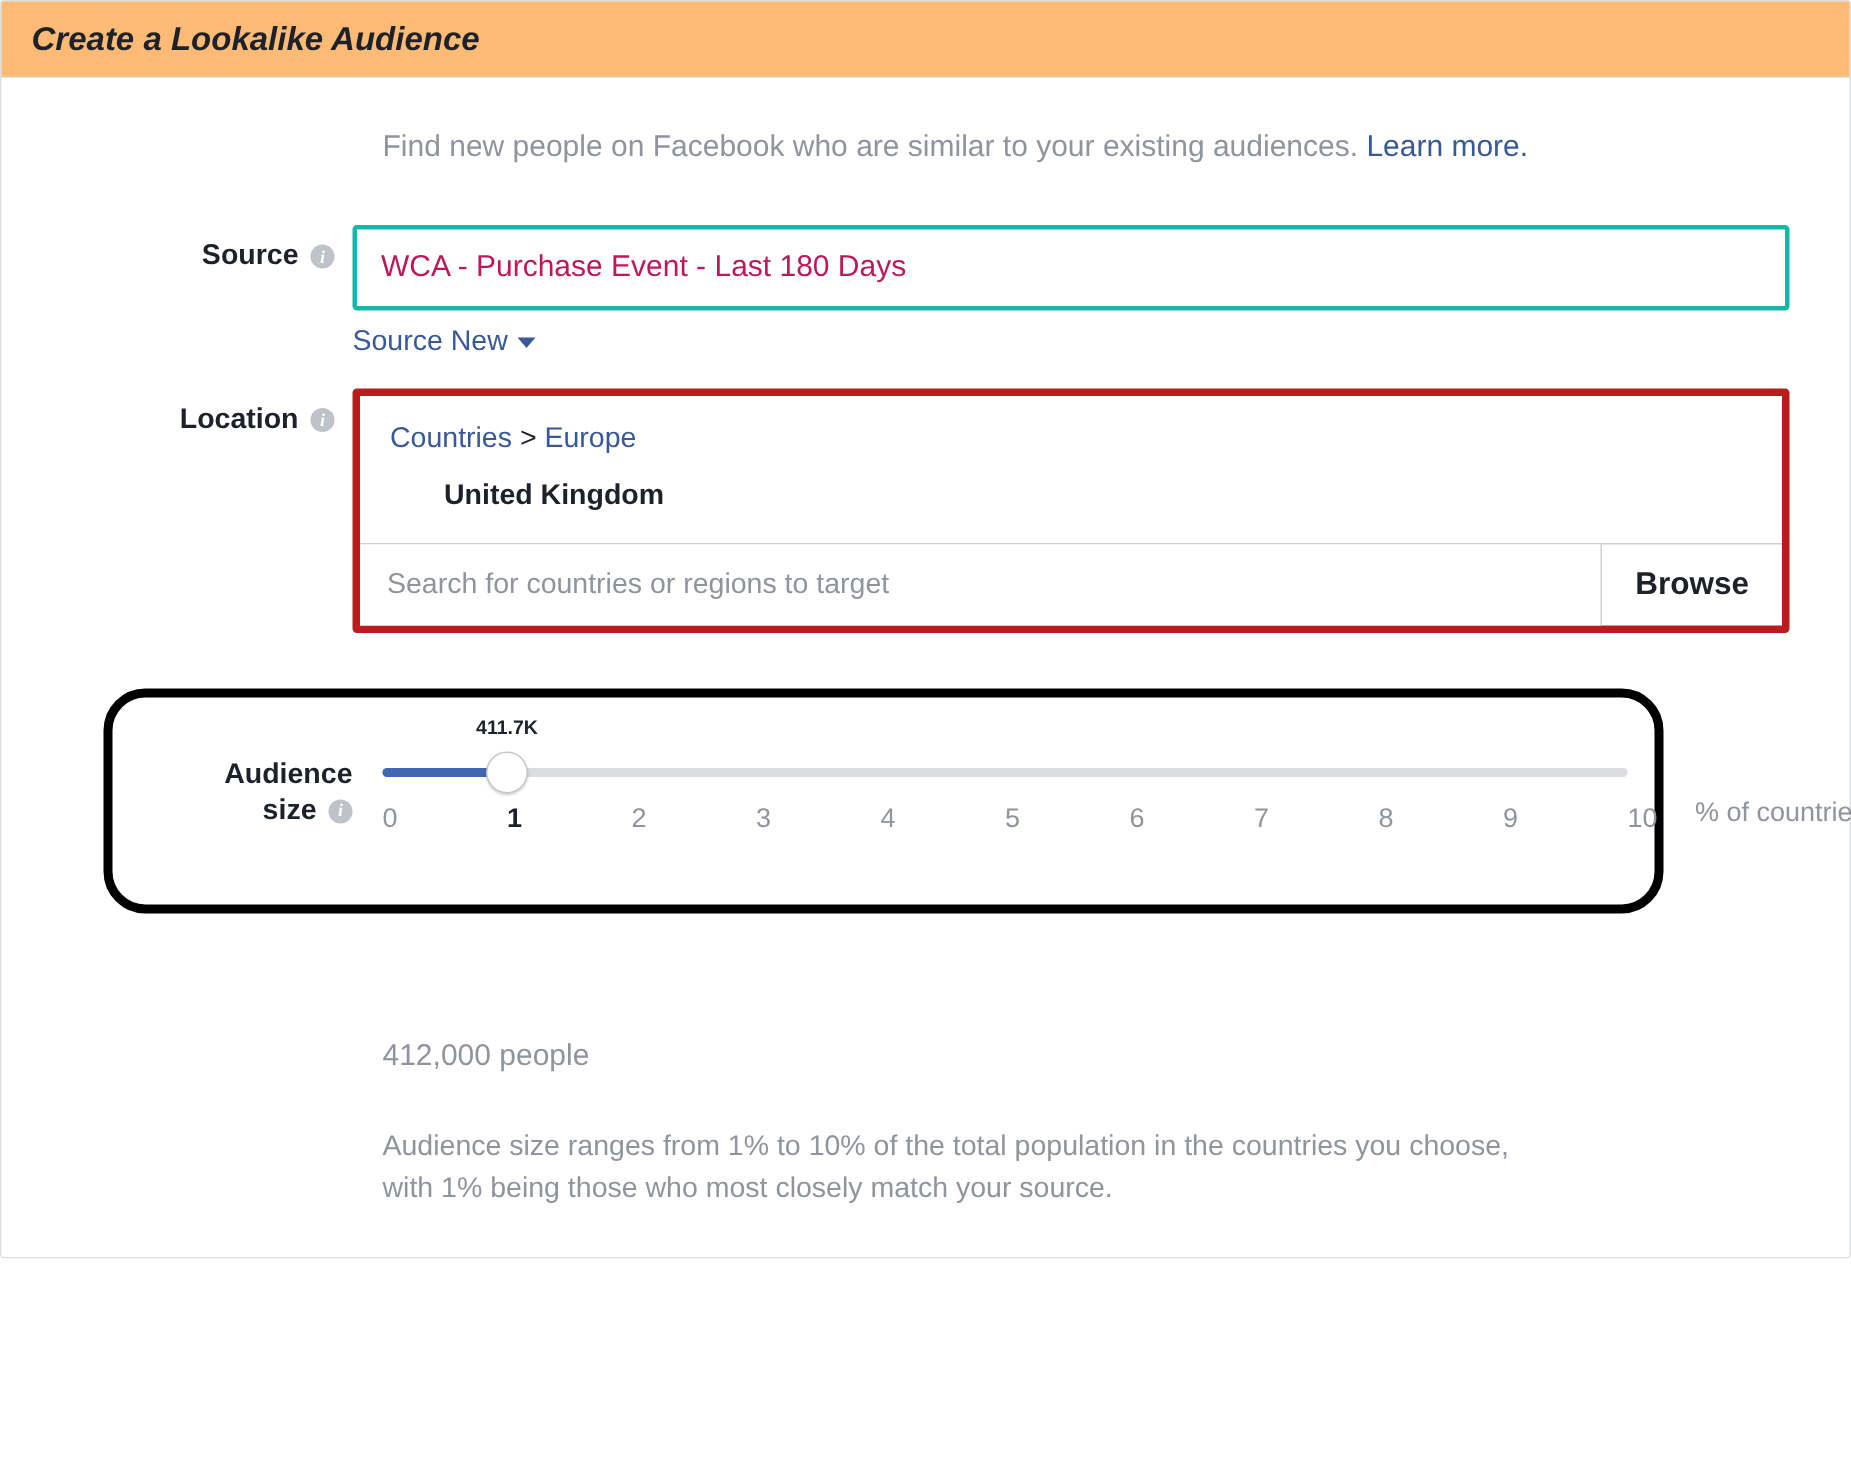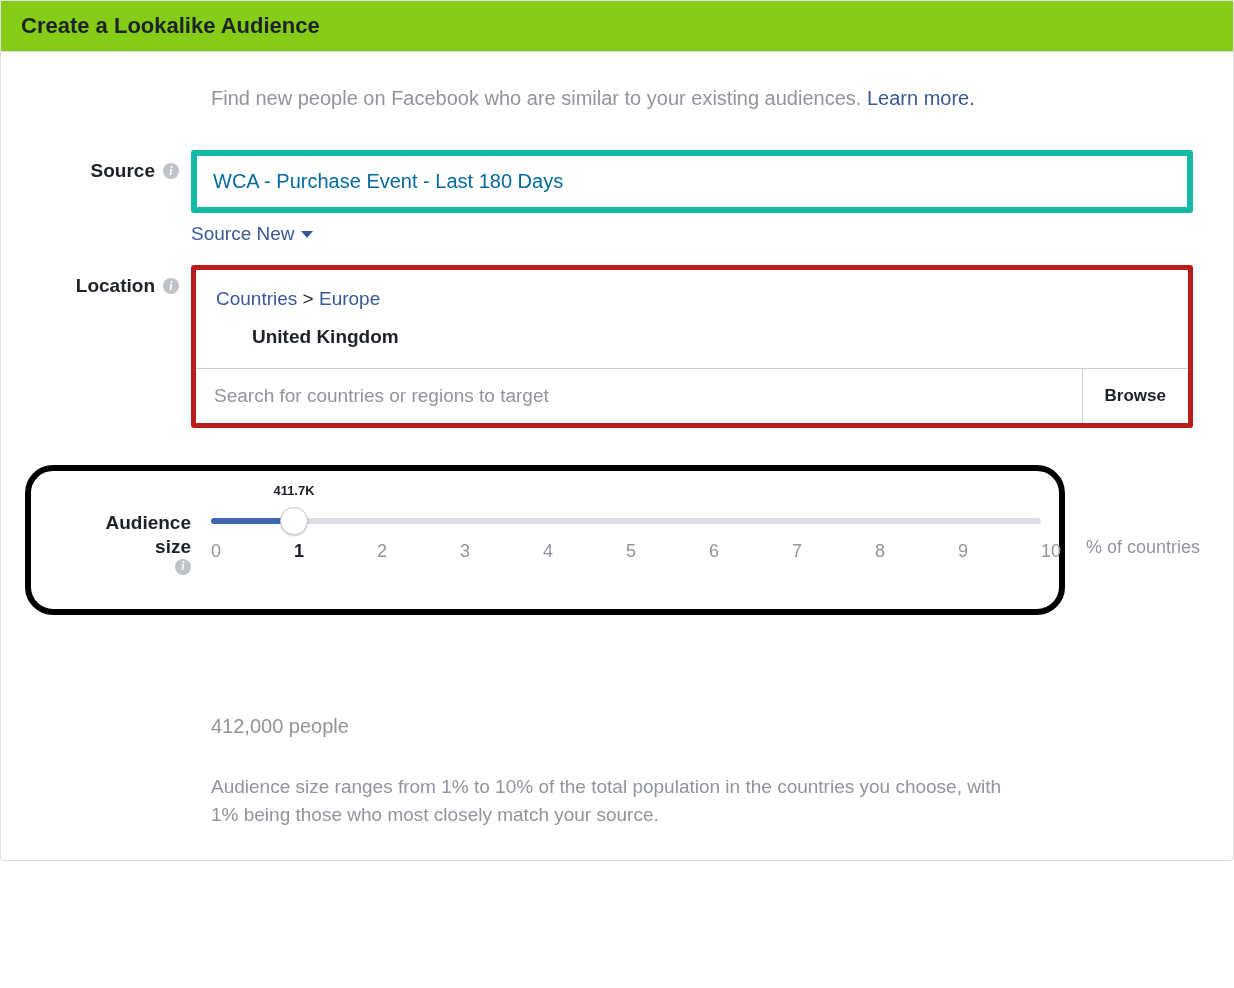--- a/index.html
+++ b/index.html
@@ -10,29 +10,31 @@
     background:#fff;
     font-size:18px;
   }
   .window {
     width:1234px;
     border:1px solid #dddfe2;
     border-radius:3px;
     background:#fff;
   }
   .titlebar {
-    background:#84cc16;
+    background:#fdba74;
     border-bottom:1px solid #dddfe2;
     padding:12px 20px;
     font-weight:700;
     font-size:22px;
     color:#1d2129;
+    font-style:italic;
   }
   .body {
     padding:35px 20px 30px 20px;
+    margin-left:44px;
   }
   .intro {
     color:#90949c;
     font-size:20px;
     margin:0 0 40px 190px;
   }
   .intro a { color:#385898; text-decoration:none; }
   .row {
     display:flex;
     align-items:flex-start;
@@ -62,25 +64,25 @@
     font-size:12px;
     margin-left:8px;
     flex-shrink:0;
   }
   .field-col {
     flex:1;
     margin-right:20px;
   }
   .text-input {
     width:100%;
-    border:6px solid #14b8a6;
+    border:3px solid #14b8a6;
     border-radius:3px;
     padding:14px 16px;
     font-size:20px;
-    color:#0369a1;
+    color:#be185d;
   }
   .create-new-link {
     color:#385898;
     font-size:19px;
     margin-top:10px;
     display:inline-flex;
     align-items:center;
     cursor:pointer;
   }
   .caret-down {
@@ -122,21 +124,21 @@
     color:#1d2129;
     outline:none;
   }
   .loc-search input::placeholder { color:#90949c; }
   .browse-btn {
     border:none;
     background:transparent;
     border-left:1px solid #ccd0d5;
     padding:0 22px;
     font-weight:700;
-    font-size:17px;
+    font-size:21px;
     color:#1d2129;
     cursor:pointer;
   }
 
   
   .aud-wrap {
     position:relative;
     margin-top:55px;
   }
   .highlight-box {
@@ -158,21 +160,21 @@
     min-width:170px;
     display:flex;
     flex-direction:column;
     align-items:flex-end;
     padding-right:0;
     font-weight:700;
     font-size:19px;
     line-height:1.25;
     padding-top:28px;
   }
-  .aud-label-line { display:flex; align-items:flex-end;flex-direction:column; }
+  .aud-label-line { display:flex; align-items:center; }
   .slider-area {
     flex:1;
     position:relative;
     padding-top:0;
     margin-left:10px;
   }
   .size-tag {
     font-weight:700;
     font-size:13px;
     position:absolute;

